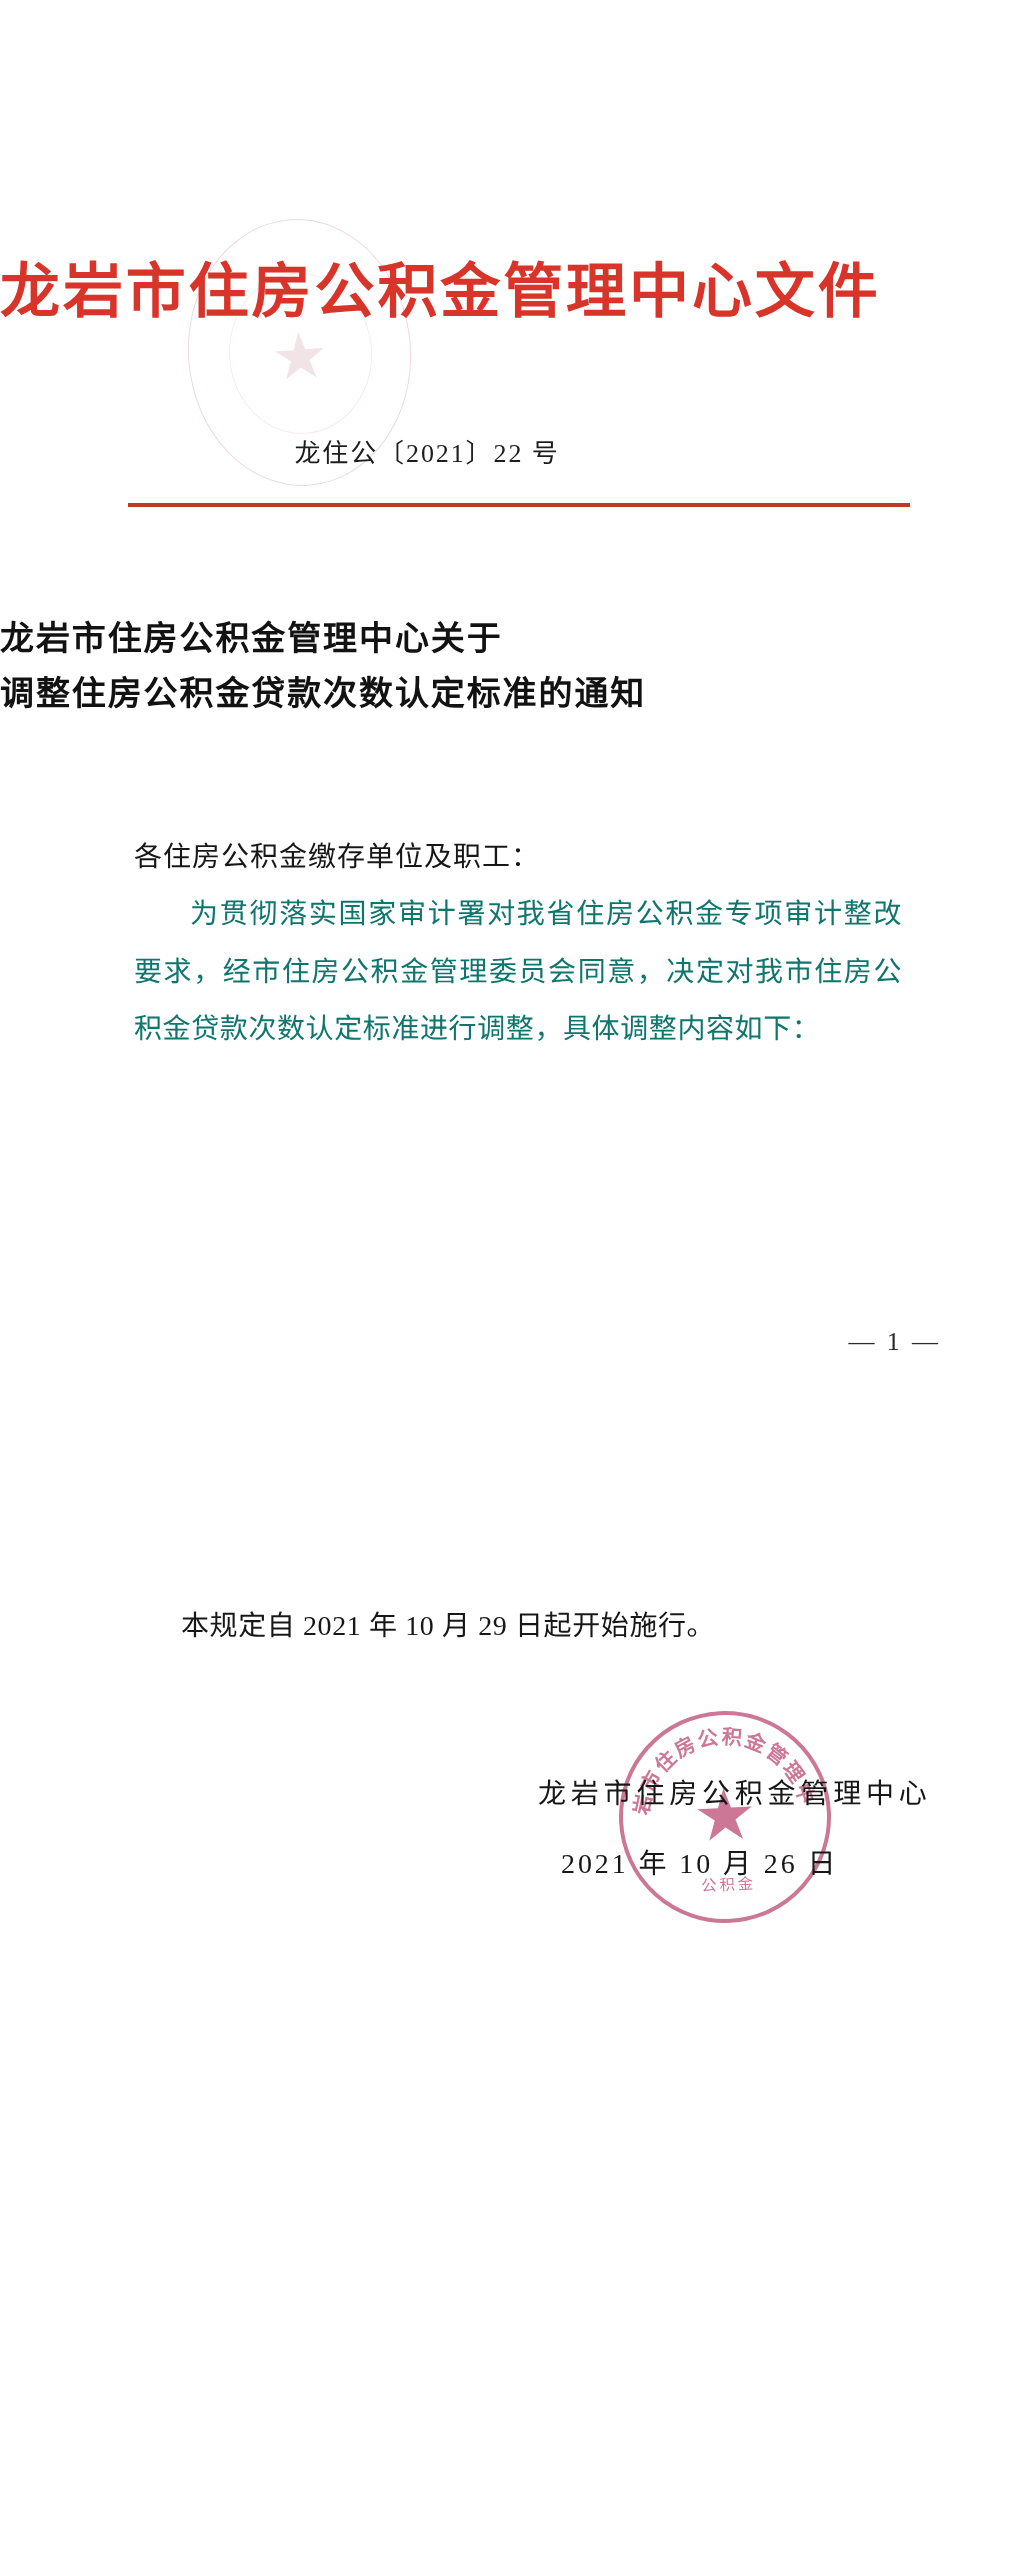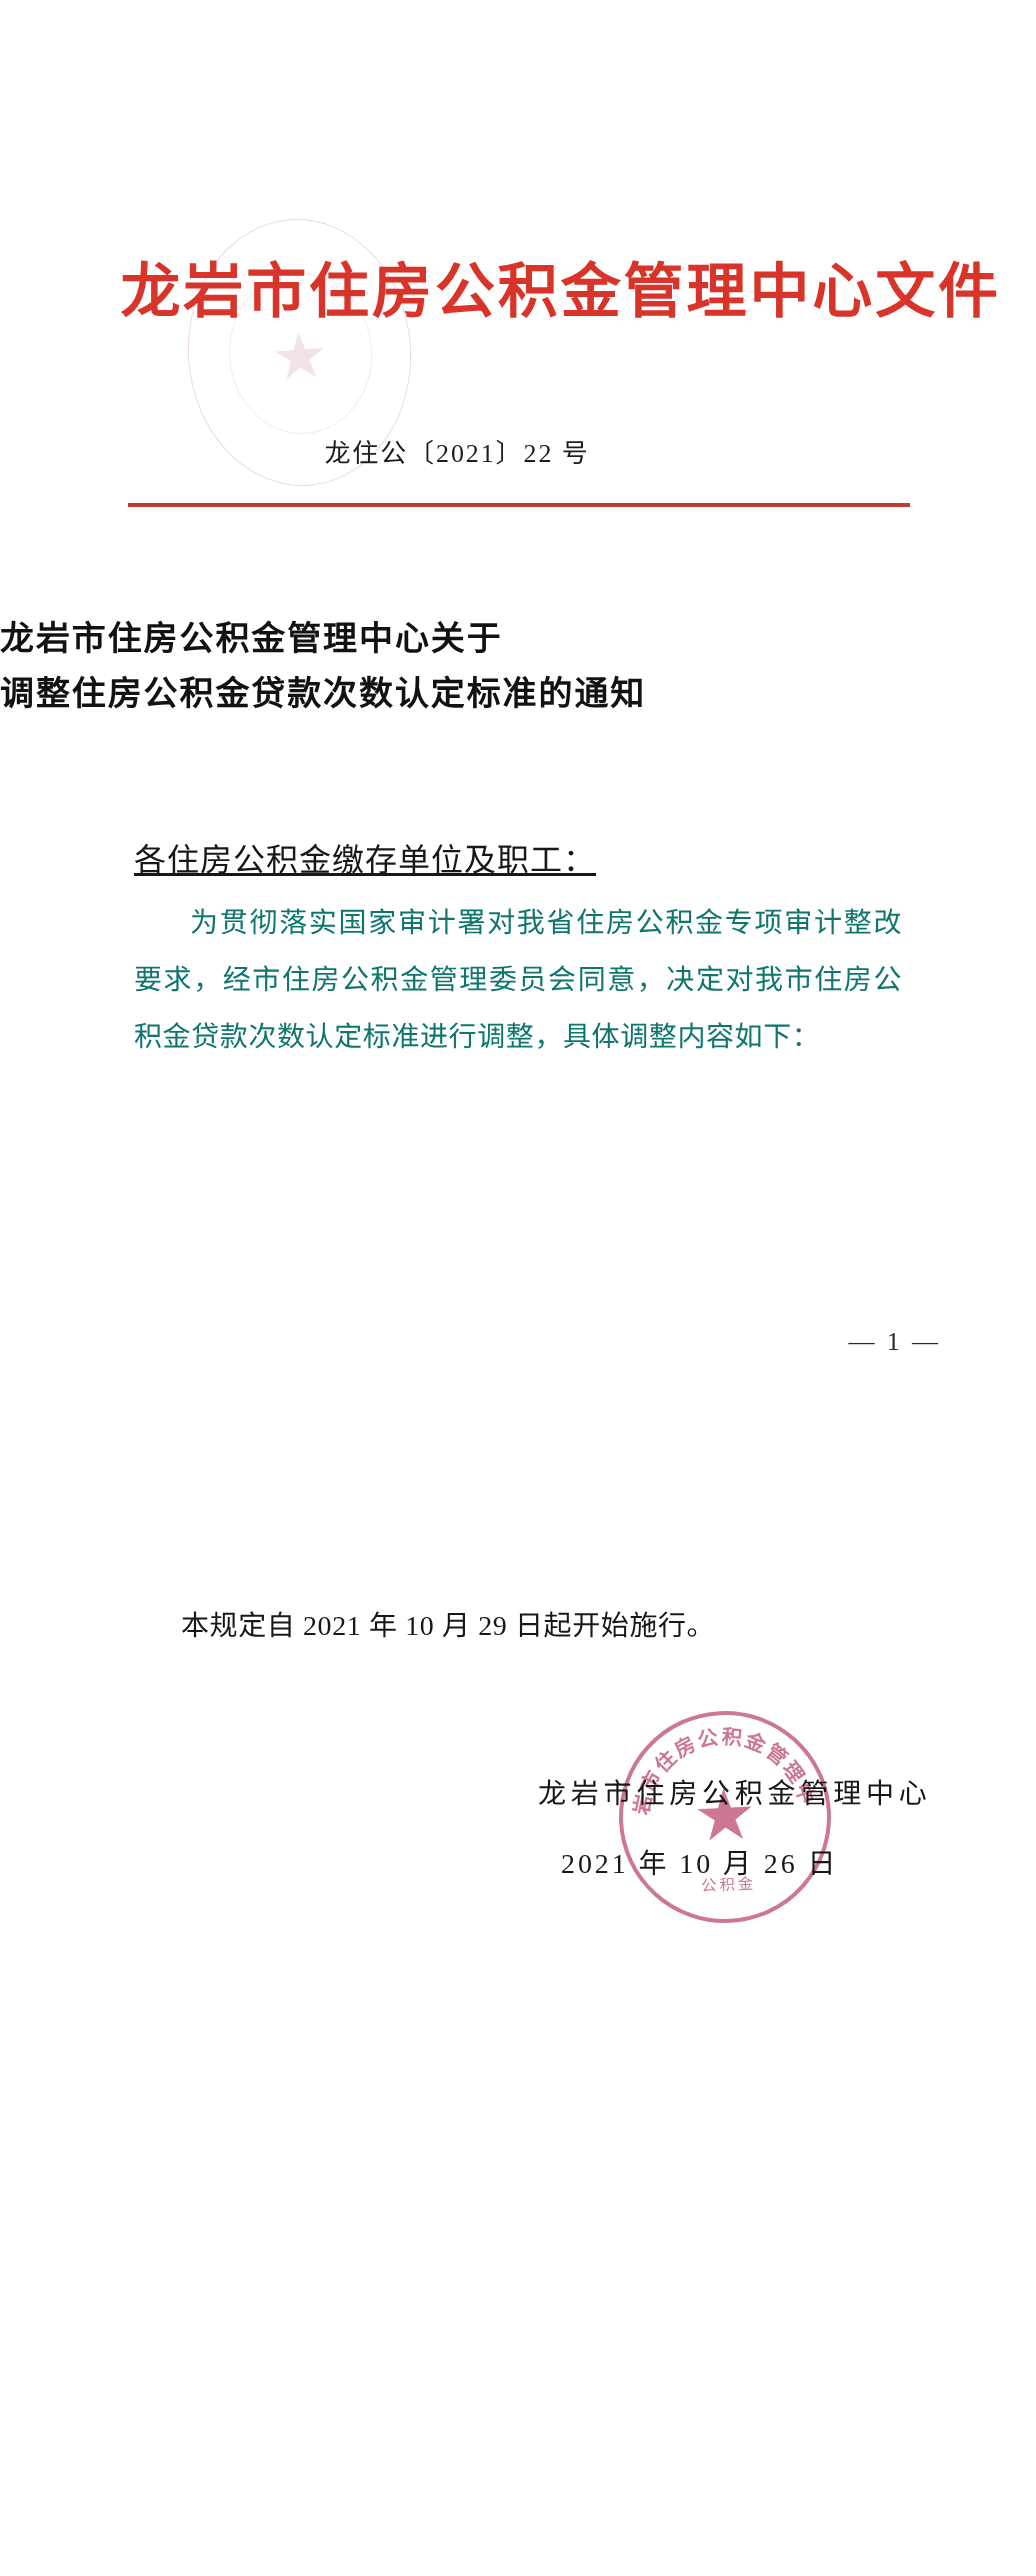--- a/index.html
+++ b/index.html
@@ -52,42 +52,41 @@
     line-height: 1;
     color: rgba(196, 130, 140, 0.22);
   }
 
   
   .masthead {
     position: absolute;
     left: 0;
     top: 257px;
     width: 1001px;
-    text-align: right;
+    text-align: left;
   }
   .masthead-title {
     font-family: "Liberation Serif", "DejaVu Serif", serif;
     font-weight: bold;
     font-size: 60px;
     letter-spacing: 2.9px;
     line-height: 1.18;
     color: #d8342a;
     white-space: nowrap;
   }
 
   .doc-number {
     position: absolute;
     left: 0;
     top: 432px;
     width: 854px;
     text-align: center;
     font-size: 26px;
     letter-spacing: 1.9px;
     color: #1d1d1d;
-    margin-left: 30px;
   }
 
   .red-rule {
     position: absolute;
     left: 128px;
     top: 503px;
     width: 782px;
     height: 3.8px;
     background: #c0392b;
   }
@@ -109,25 +108,24 @@
   }
 
   
   .body-block {
     position: absolute;
     left: 134px;
     top: 828px;
     width: 768px;
   }
   .salutation {
-    font-size: 32px;
+    font-size: 28px;
     letter-spacing: 1px;
     line-height: 2.05;
     color: #171717;
-    text-decoration: underline;
   }
   .para {
     font-size: 28px;
     letter-spacing: 0.6px;
     line-height: 2.05;
     color: #0f766e;
     text-align: justify;
     text-justify: inter-ideograph;
     text-indent: 2em;
     margin: 0;

